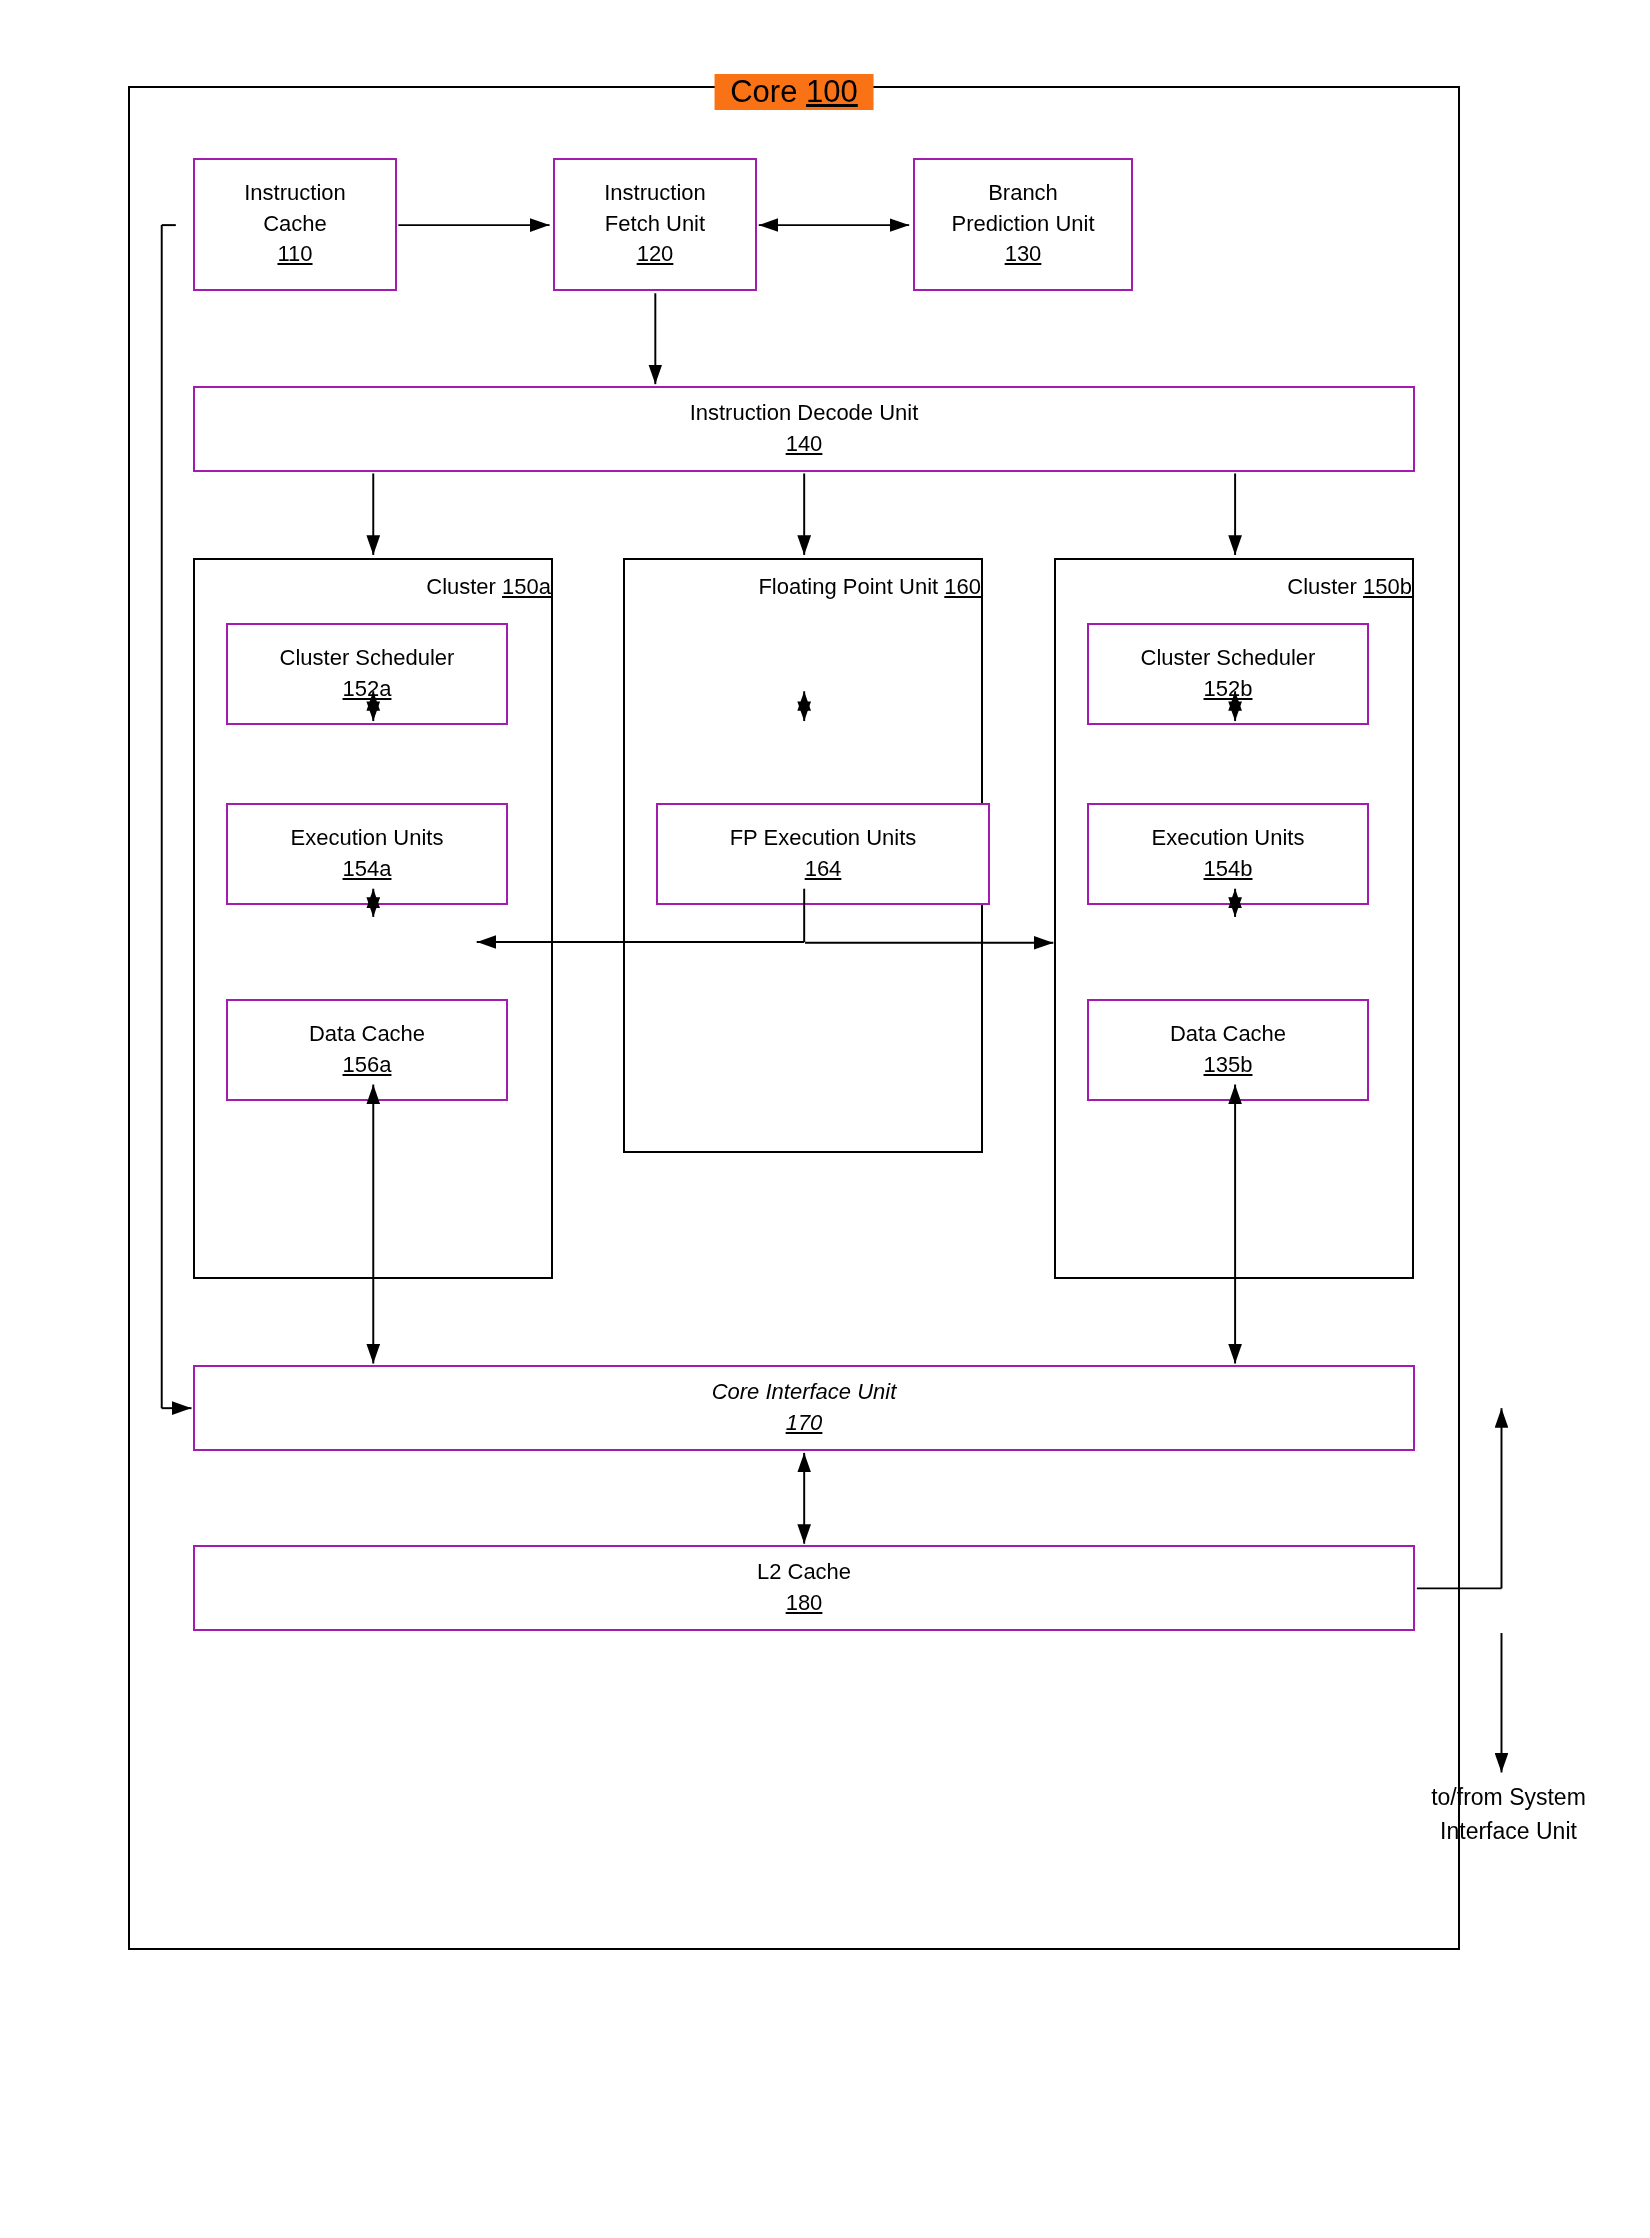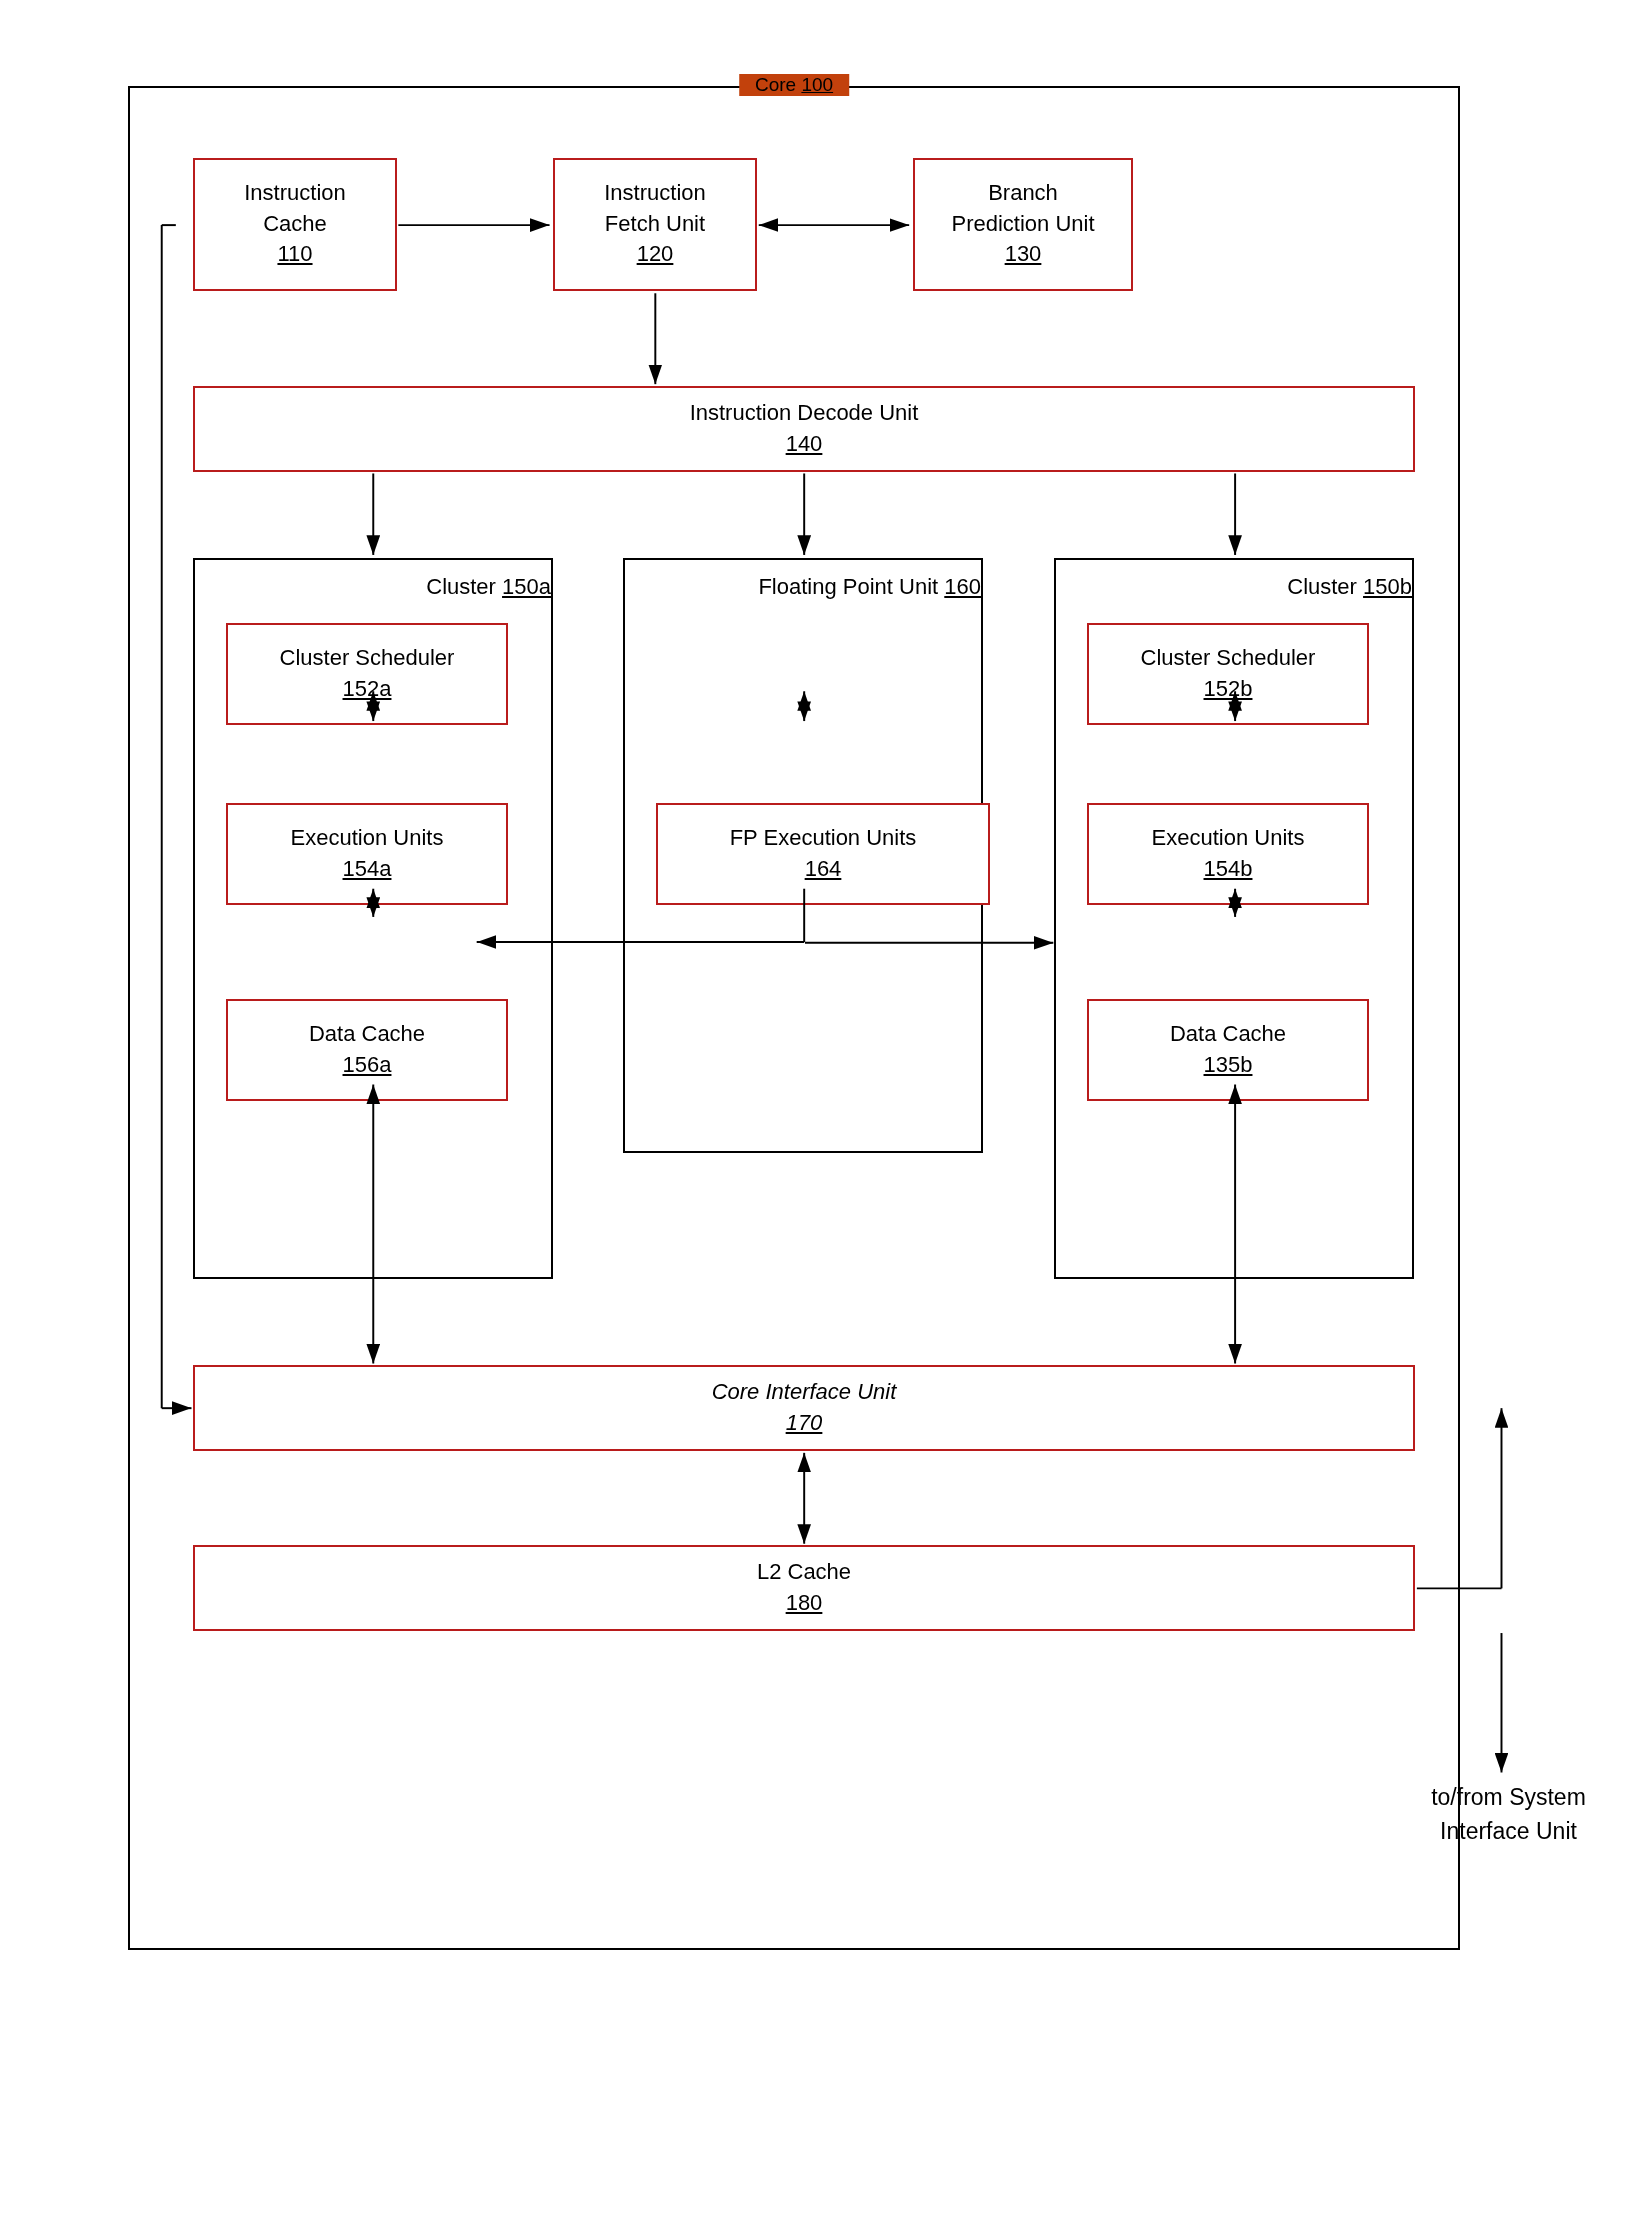--- a/index.html
+++ b/index.html
@@ -27,36 +27,36 @@
       left: 47px;
       width: 1332px;
       height: 1864px;
       background: #fff;
     }
     .core-title {
       position: absolute;
       top: -14px;
       left: 50%;
       transform: translateX(-50%);
-      background: #c2410c;
+      background: #f97316;
       padding: 0 15.7px;
-      font-size: 19px;
+      font-size: 31px;
       white-space: nowrap;
     }
     .core-title u {
       text-decoration: underline;
     }
     .diagram-container {
       position: relative;
       width: 100%;
       height: 100%;
     }
     .box {
       position: absolute;
-      border: 2px solid #b91c1c;
+      border: 2px solid #a21caf;
       background: #fff;
       display: flex;
       flex-direction: column;
       align-items: center;
       justify-content: center;
       text-align: center;
       font-size: 22px;
       line-height: 1.4;
     }
     .box u {

